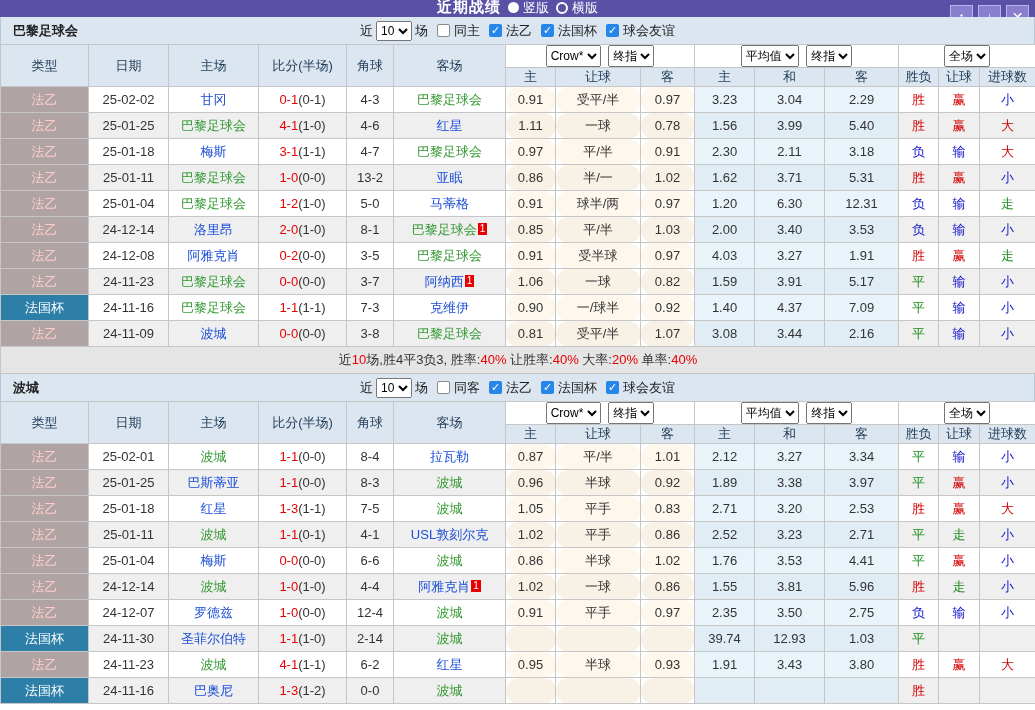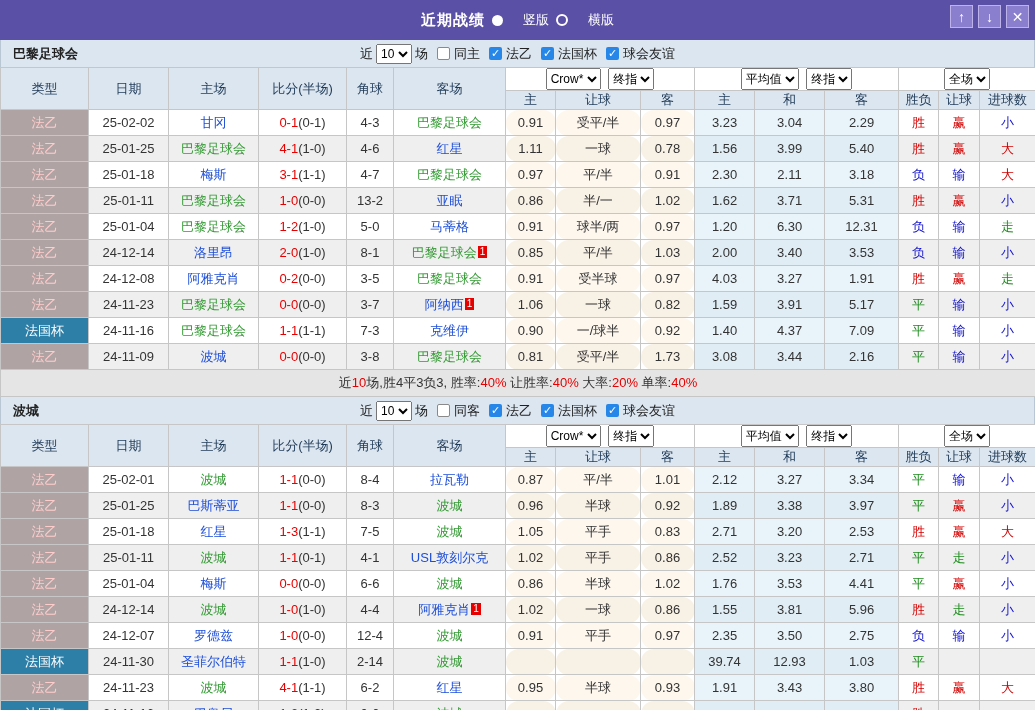--- a/index.html
+++ b/index.html
@@ -4,26 +4,26 @@
 <style>
   * { box-sizing: border-box; }
   html,body { margin:0; padding:0; }
   body {
     width:1035px; height:710px; overflow:hidden;
     font-family:"Liberation Sans","DejaVu Sans",sans-serif;
     background:#fff; font-size:13px; color:#333;
   }
   
   .titlebar{
-    height:40px; background:#5a50a5; position:relative;
-    display:flex; align-items:center; justify-content:center;
+    height:17px; background:#5a50a5; position:relative;
+    display:flex; align-items:flex-end; justify-content:center;
   }
   .titlebar .center-group{ display:flex; align-items:center; gap:7px; }
   .tb-title{ color:#fff; font-weight:bold; font-size:15px; letter-spacing:1px; }
-  .radio-group{ display:flex; align-items:center; gap:20px; color:#fff; font-size:13px; }
+  .radio-group{ display:flex; align-items:center; gap:4px; color:#fff; font-size:13px; }
   .radio{ width:11px; height:11px; border-radius:50%; display:inline-block; }
   .radio.filled{ background:#fff; }
   .radio.hollow{ border:2px solid #fff; width:12px; height:12px; background:transparent; }
   .tb-buttons{ position:absolute; right:6px; top:5px; display:flex; }
   .tb-btn{
     width:23px; height:23px; margin-left:5px; background:#8a7ecf;
     border:1px solid #bdb2ea; color:#fff; font-size:14px; font-weight:bold;
     display:flex; align-items:center; justify-content:center; cursor:pointer;
   }
   
@@ -328,21 +328,21 @@
       </tr>
       <tr>
         <td class="c-type lg-fa">法乙</td>
         <td class="c-plain">24-11-09</td>
         <td class="c-plain"><span class="team-dark">波城</span></td>
         <td class="c-plain"><span class="score-red">0-0</span><span class="score-half">(0-0)</span></td>
         <td class="c-plain">3-8</td>
         <td class="c-plain"><span class="team-green">巴黎足球会</span></td>
         <td class="c-crow">0.81</td>
         <td class="c-crow">受平/半</td>
-        <td class="c-crow">1.73</td>
+        <td class="c-crow">1.07</td>
         <td class="c-avg">3.08</td>
         <td class="c-avg">3.44</td>
         <td class="c-avg">2.16</td>
         <td class="c-plain res-g">平</td>
         <td class="c-plain res-b">输</td>
         <td class="c-plain res-b">小</td>
       </tr>
     </tbody>
   <tfoot>
     <tr>

